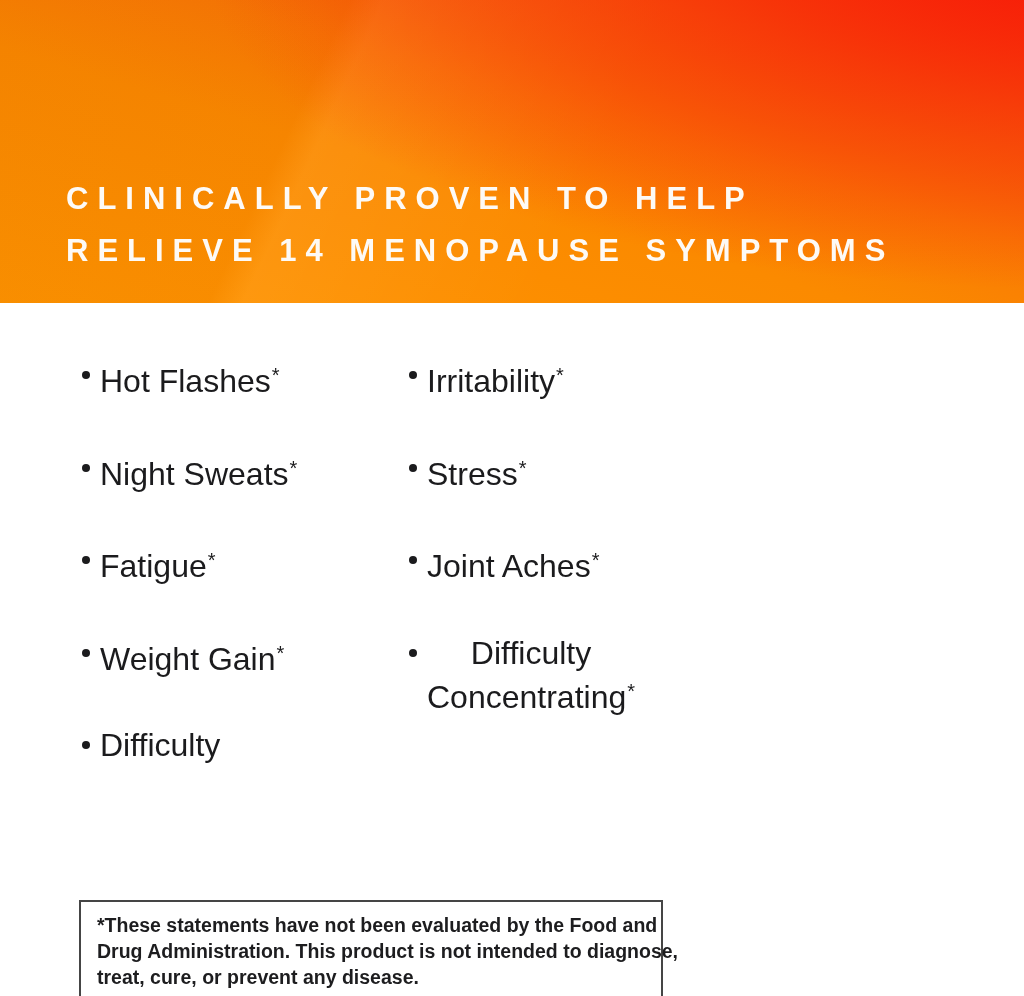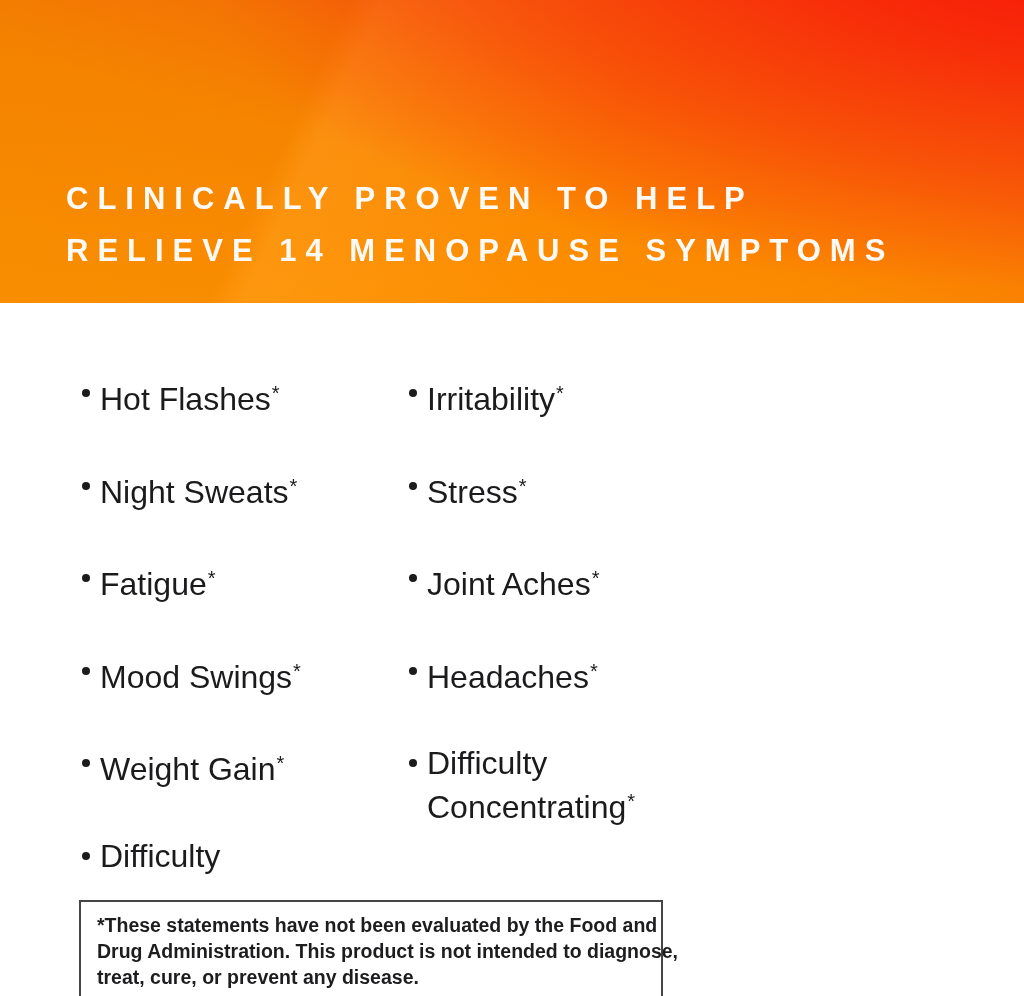--- a/index.html
+++ b/index.html
@@ -44,22 +44,23 @@
     font-weight: bold;
     font-size: 31px;
     line-height: 52px;
     letter-spacing: 9px;
     white-space: nowrap;
   }
 
   
   .symptom-col {
     position: absolute;
-    top: 374px;
+    top: 356px;
     list-style: none;
+    text-align: center;
   }
   .symptom-col.col1 { left: 82px; }
   .symptom-col.col2 { left: 409px; }
   .symptom {
     display: flex;
     margin-bottom: 49px;
     color: #1b1b1d;
     font-size: 32px;
     line-height: 38px;
   }
@@ -124,26 +125,20 @@
       </li>
       <li class="symptom">
         <span class="dot"></span>
         <span class="txt">
           <span class="line">Fatigue<sup class="fn">*</sup></span>
         </span>
       </li>
       <li class="symptom">
         <span class="dot"></span>
         <span class="txt">
-          <span class="line">Mood Swings<sup class="fn">*</sup></span>
-        </span>
-      </li>
-      <li class="symptom">
-        <span class="dot"></span>
-        <span class="txt">
           <span class="line">Weight Gain<sup class="fn">*</sup></span>
         </span>
       </li>
       <li class="symptom">
         <span class="dot"></span>
         <span class="txt">
           <span class="line">Difficulty</span>
         </span>
       </li>
     </ul>
@@ -163,26 +158,20 @@
       </li>
       <li class="symptom">
         <span class="dot"></span>
         <span class="txt">
           <span class="line">Joint Aches<sup class="fn">*</sup></span>
         </span>
       </li>
       <li class="symptom">
         <span class="dot"></span>
         <span class="txt">
-          <span class="line">Headaches<sup class="fn">*</sup></span>
-        </span>
-      </li>
-      <li class="symptom">
-        <span class="dot"></span>
-        <span class="txt">
           <span class="line">Difficulty</span>
           <span class="line">Concentrating<sup class="fn">*</sup></span>
         </span>
       </li>
     </ul>
 
   <div class="disclaimer">
     <span class="dline">*These statements have not been evaluated by the Food and</span>
     <span class="dline">Drug Administration. This product is not intended to diagnose,</span>
     <span class="dline">treat, cure, or prevent any disease.</span>

